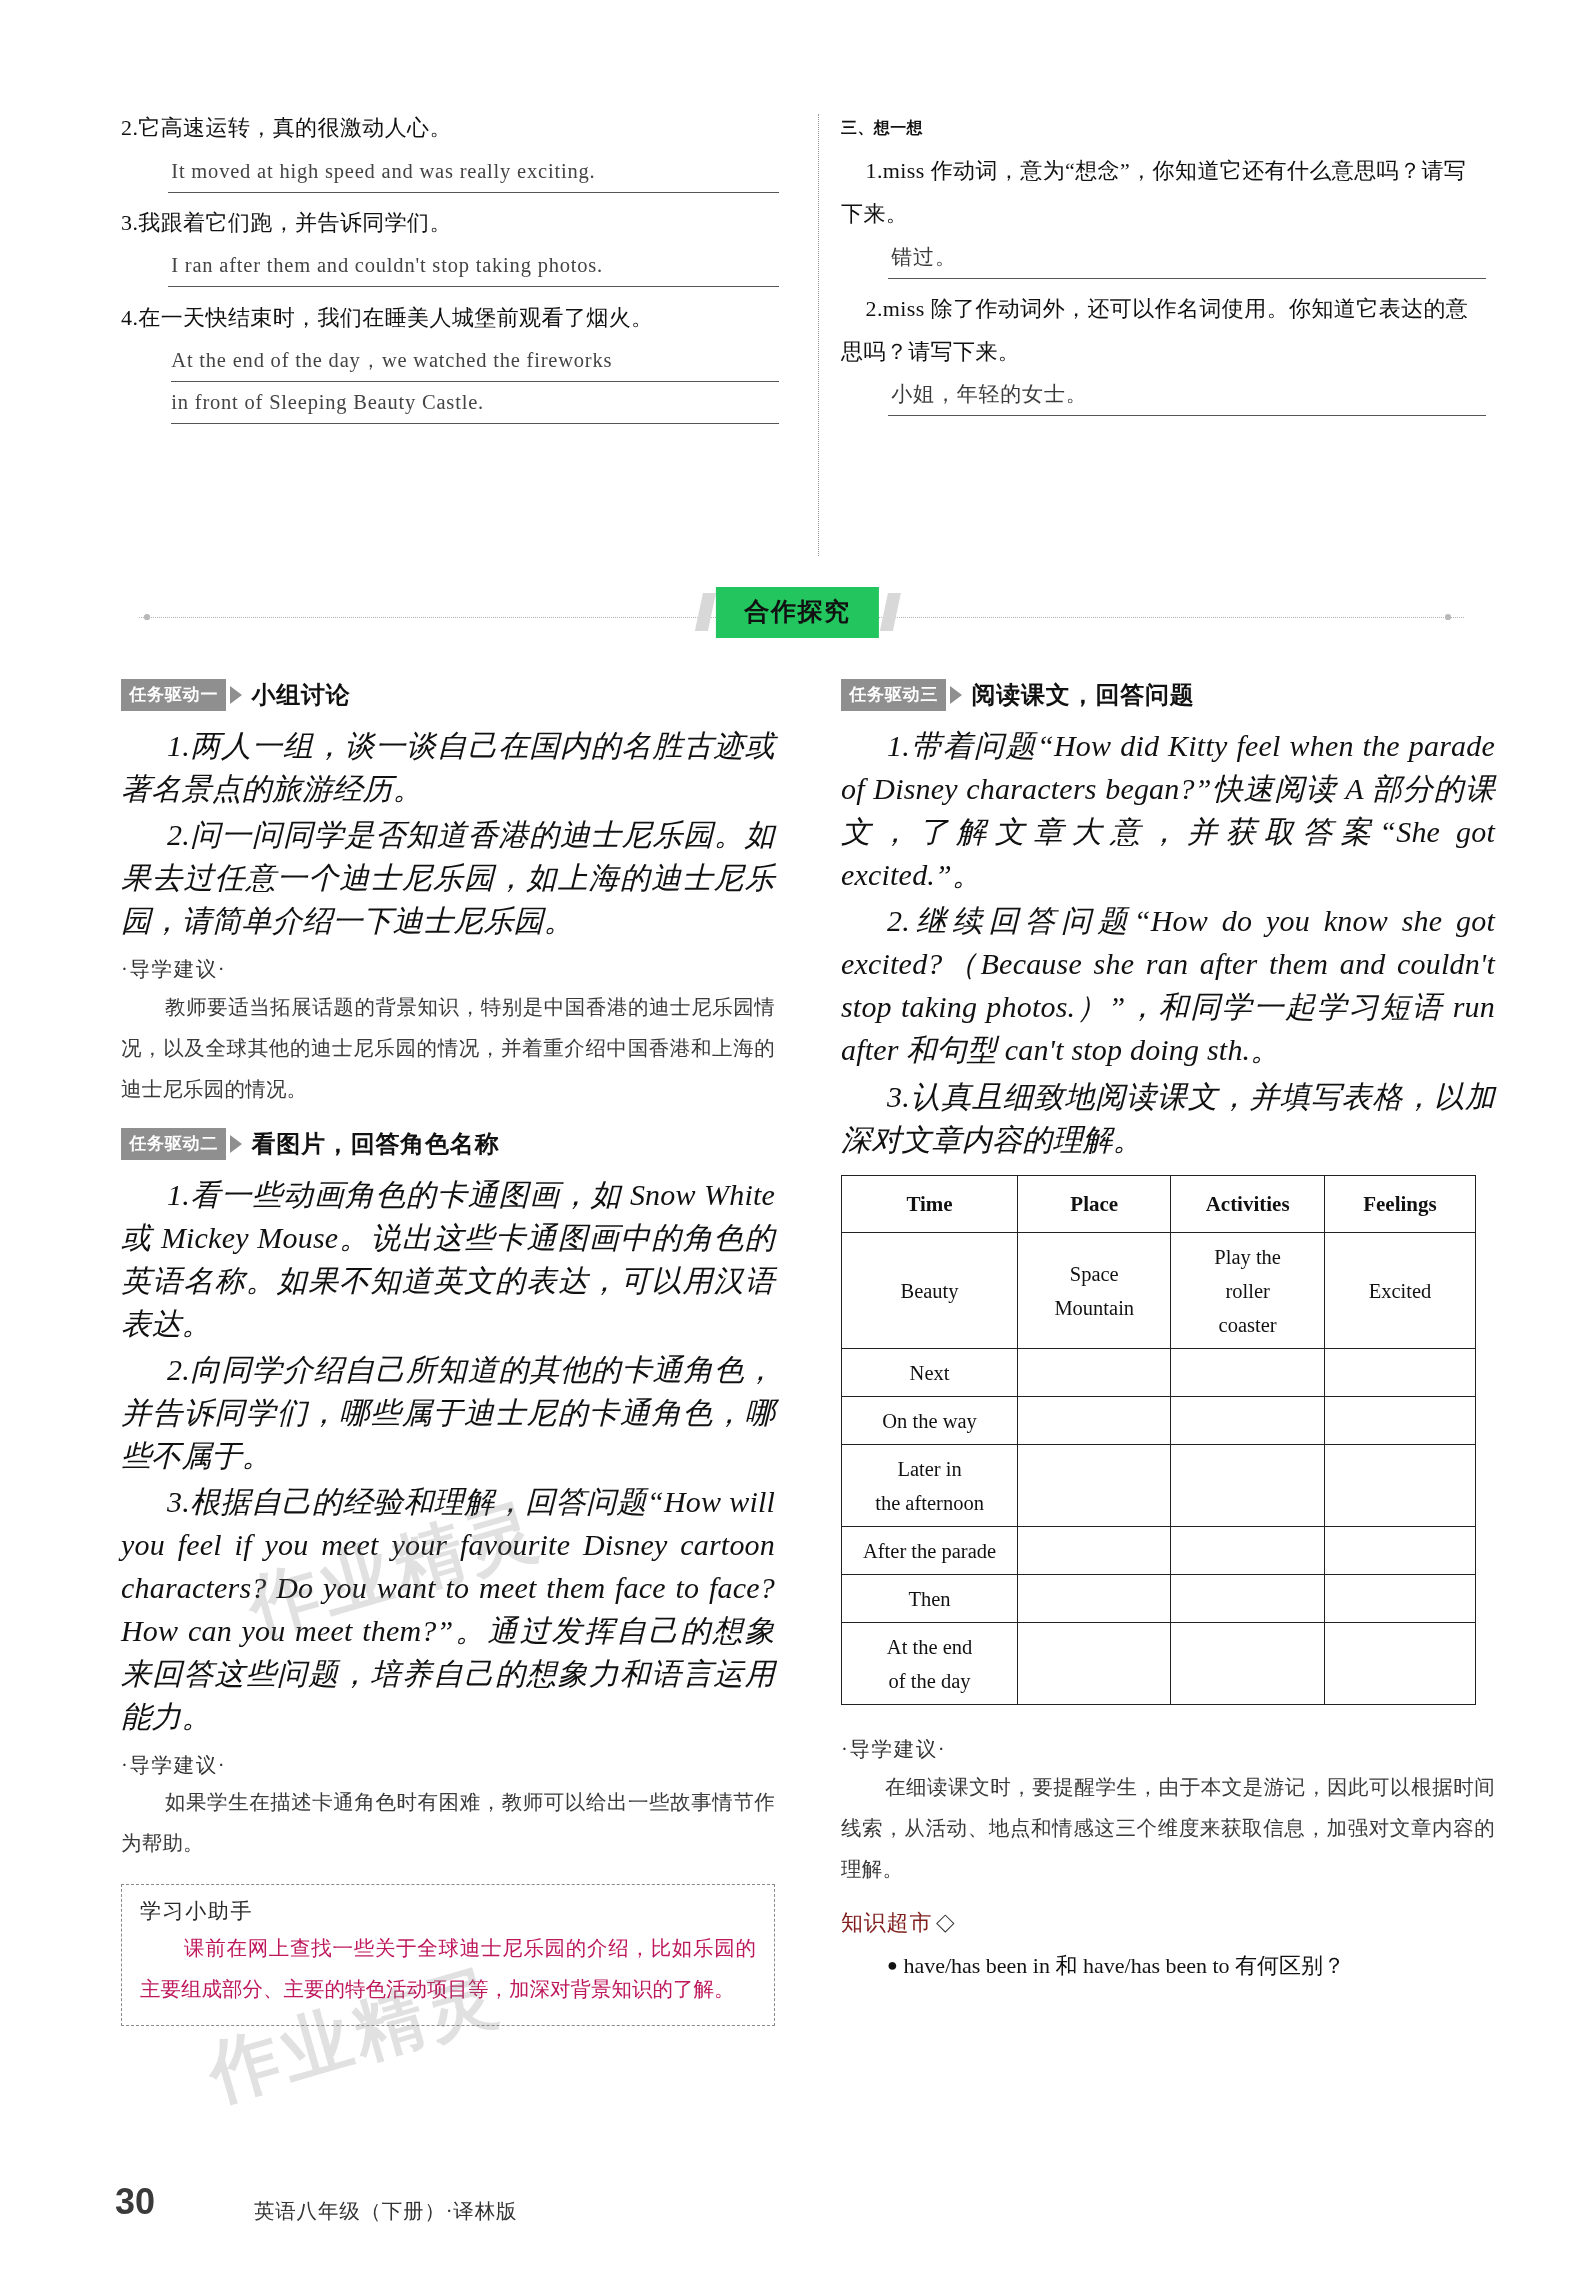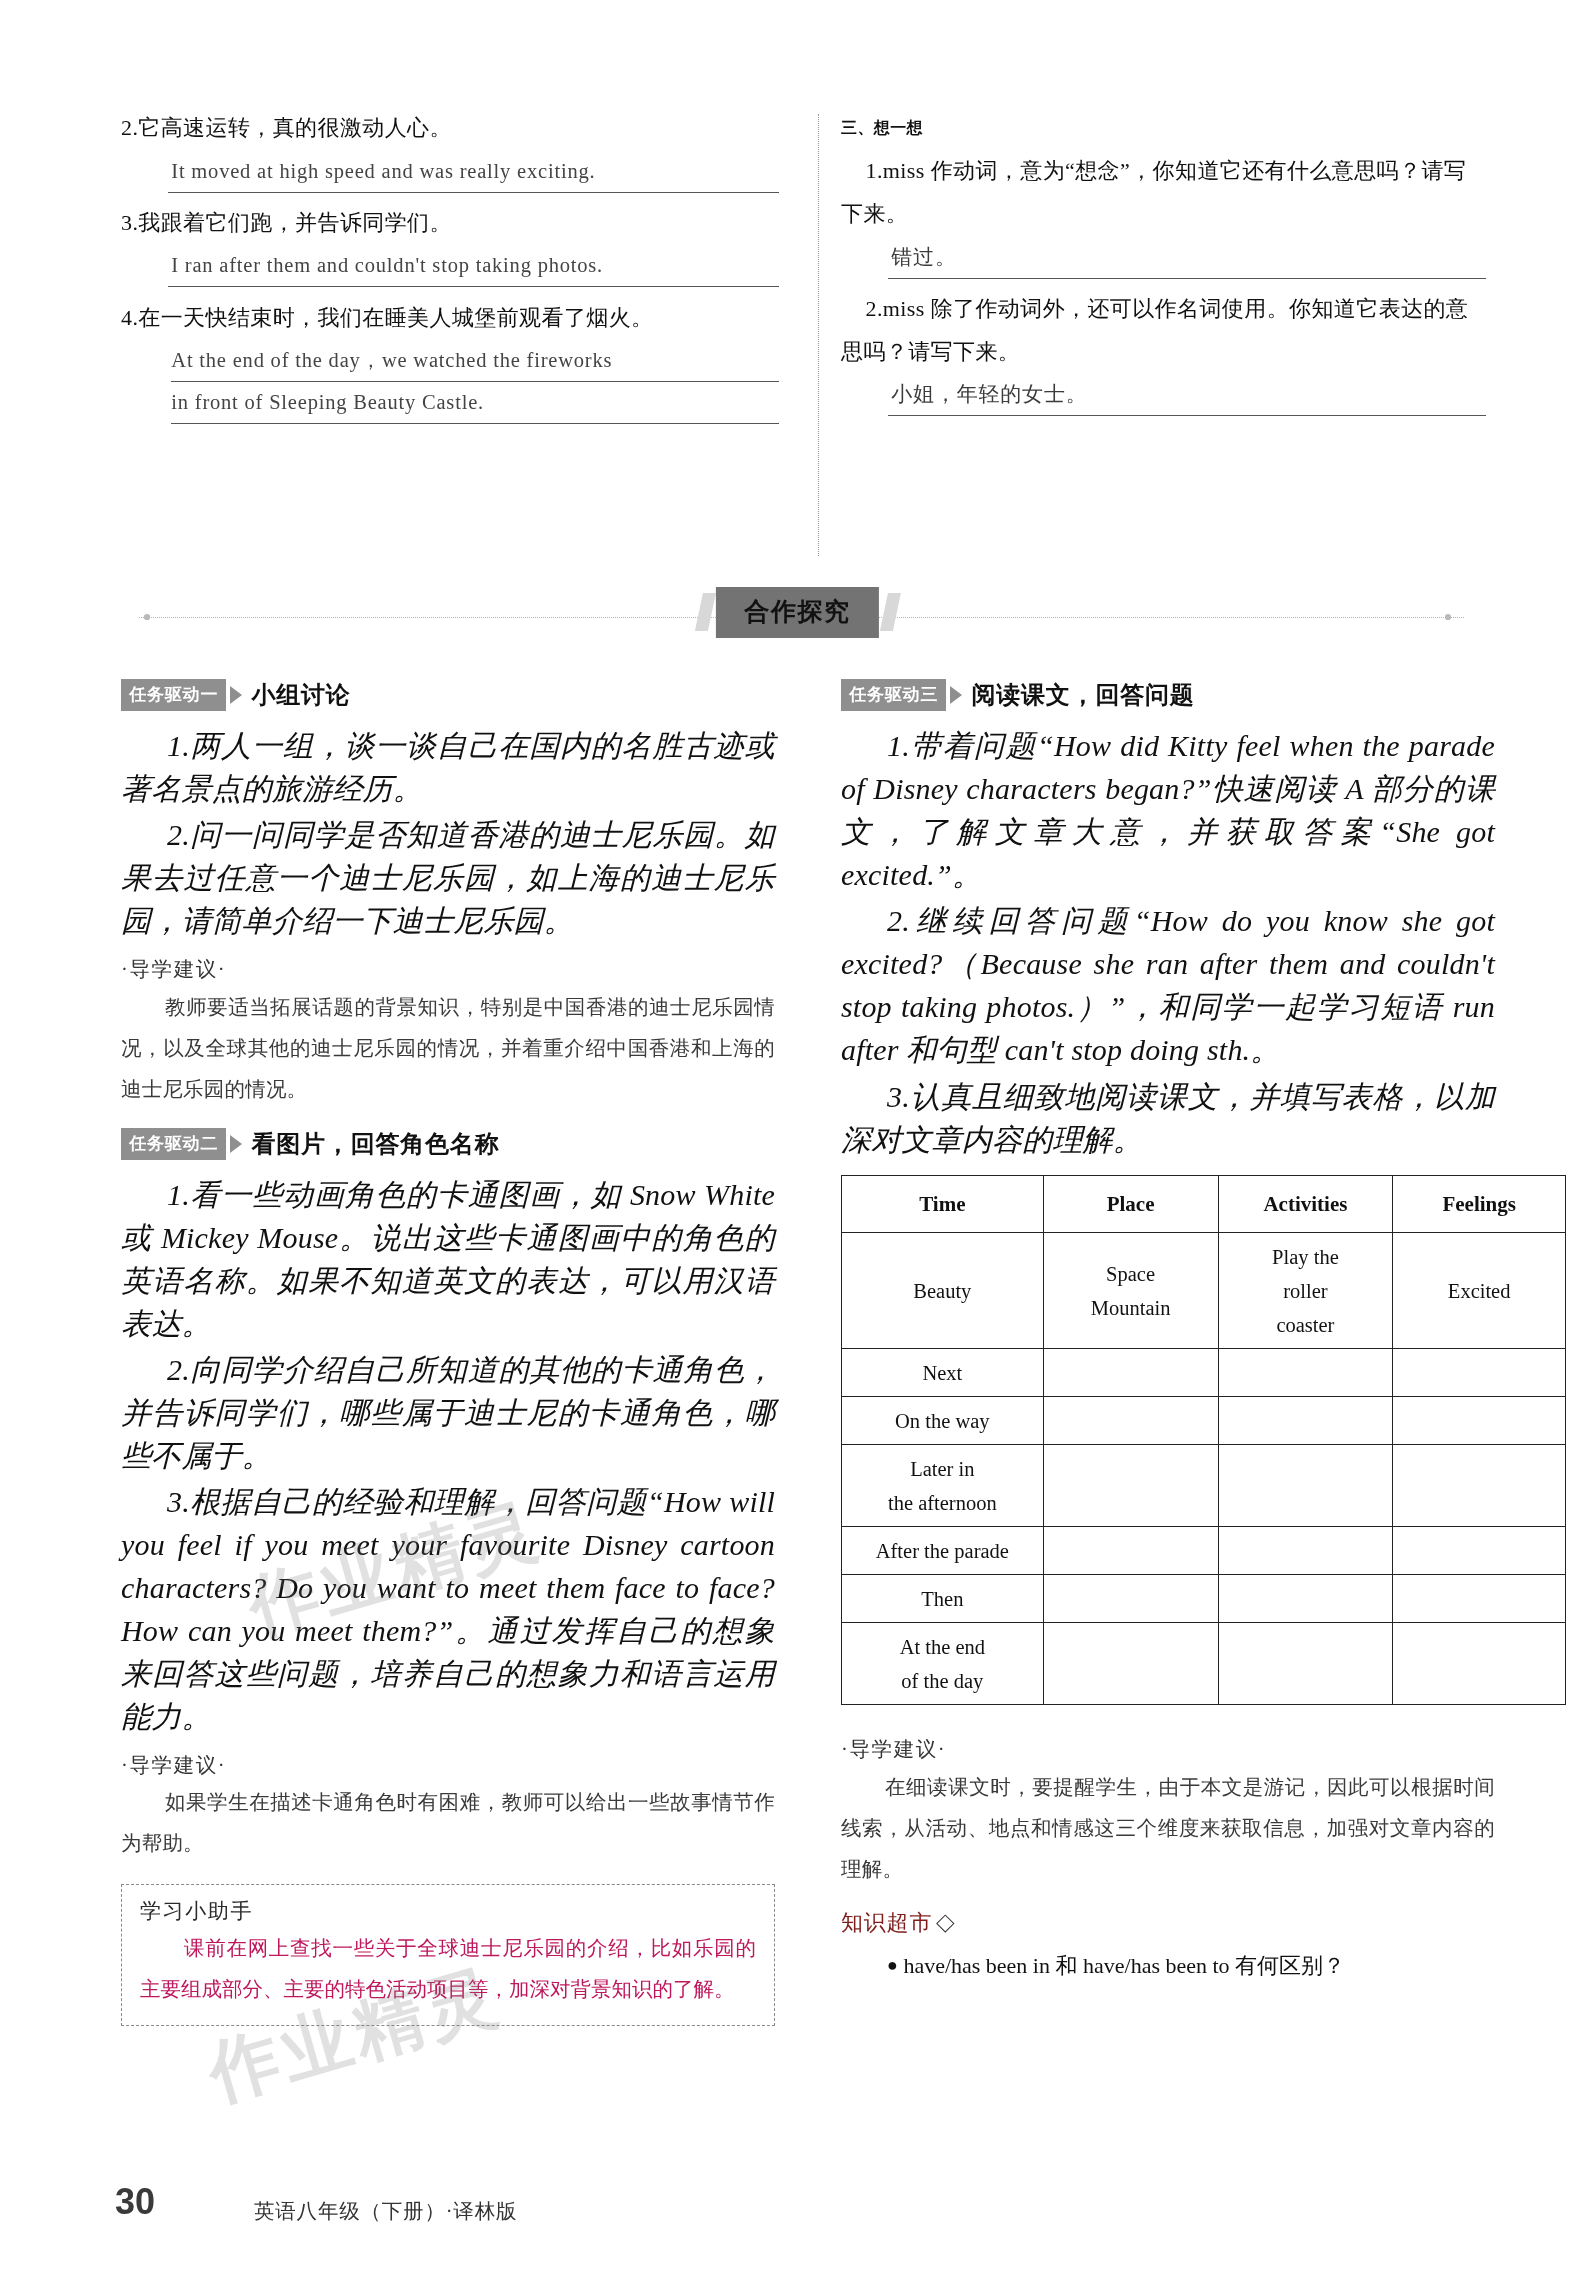--- a/index.html
+++ b/index.html
@@ -52,21 +52,21 @@
   }
   .banner-line {
     position:absolute; top:29.5px; left:139px; width:1325px; height:0;
     border-top:1.2px dotted #b4b4b4;
   }
   .banner-center {
     position:absolute; left:50%; top:0; transform:translateX(-50%);
     display:flex; align-items:center;
   }
   .banner-tab {
-    background:#737373;
+    background:#22c55e;
     padding:8.2px 28px 9.8px 28px;
     font-family:"Liberation Sans", sans-serif;
     font-weight:bold; font-size:25px; color:#111;
     letter-spacing:1.6px;
     position:relative;
   }
   .banner-bar-left, .banner-bar-right {
     width:13px; height:38px; background:#d8d8d8; 
   }
   .banner-bar-left { margin-right:4.9px; transform:skewX(-12deg); }
@@ -122,21 +122,21 @@
   }
   .helper-title {
     font-size:21px; color:#2a2a2a; margin-bottom:3.3px; letter-spacing:1.6px;
   }
   .helper-p {
     font-size:20.5px; line-height:41px; text-align:justify;
     text-indent:44px; color:#be185d; margin:0;
   }
   
   table.grid {
-    border-collapse:collapse; width:725px; margin-top:14.7px; margin-bottom:30px;
+    border-collapse:collapse; width:635px; margin-top:14.7px; margin-bottom:30px;
   }
   table.grid th, table.grid td {
     border:1.6px solid #222; text-align:center; vertical-align:middle;
     font-size:20.5px; line-height:34px; color:#111;
     padding:6.5px 3.3px;
   }
   table.grid th {
     font-family:"Liberation Serif", serif; font-weight:bold; font-size:21px;
     height:43px;
   }

